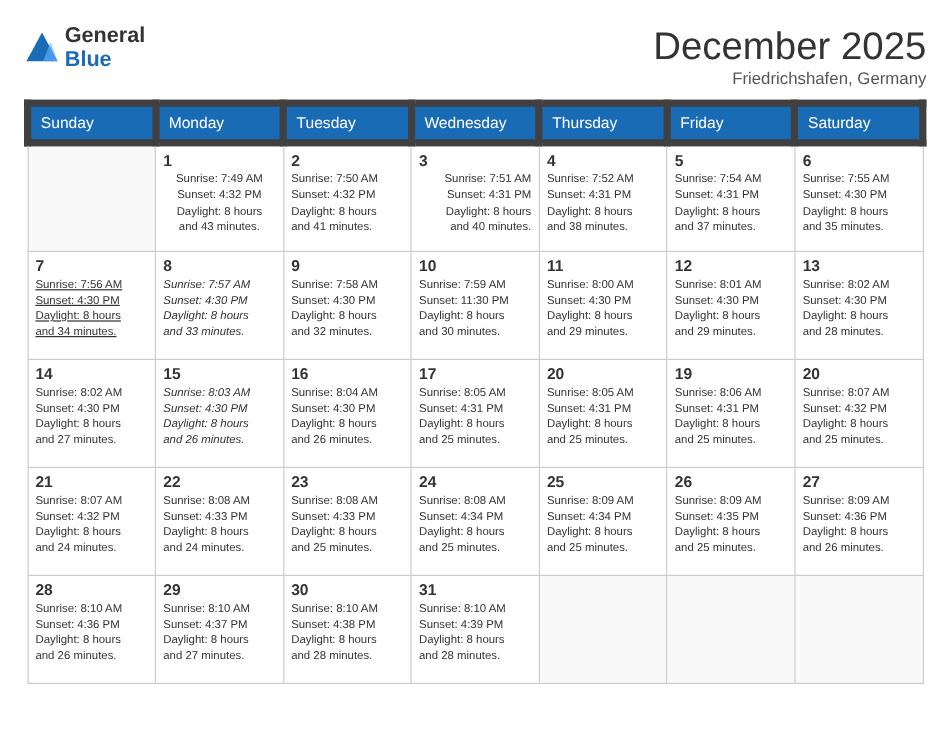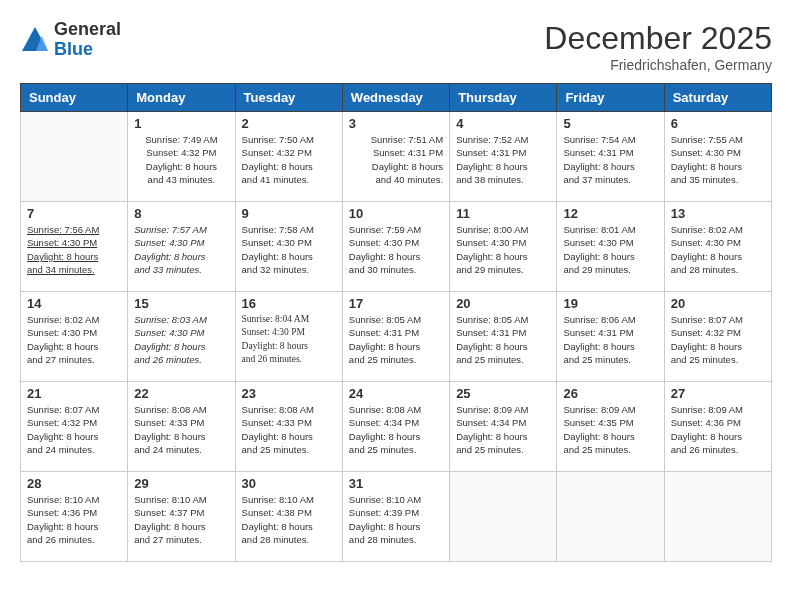--- a/index.html
+++ b/index.html
@@ -54,23 +54,23 @@
     }
     .calendar {
       width: 100%;
       border-collapse: collapse;
     }
     .calendar th {
       background-color: #1a6bb5;
       color: #fff;
       padding: 6px 8px;
       font-size: 13px;
-      font-weight: bold;
+      font-weight: normal;
       text-align: left;
-      border: 1px solid #404040;
+      border: 6px solid #404040;
     }
     .calendar td {
       border: 1px solid #ccc;
       vertical-align: top;
       padding: 4px 6px;
       width: calc(100% / 7);
       height: 90px;
       font-size: 10px;
       color: #333;
     }
@@ -185,21 +185,21 @@
         <td>
           <span class="day-num">9</span>
           <div class="day-info" style="white-space: pre-line;">Sunrise: 7:58 AM
 Sunset: 4:30 PM
 Daylight: 8 hours
 and 32 minutes.</div>
         </td>
         <td>
           <span class="day-num">10</span>
           <div class="day-info" style="white-space: pre-line;">Sunrise: 7:59 AM
-Sunset: 4:30 PM
+Sunset: 11:30 PM
 Daylight: 8 hours
 and 30 minutes.</div>
         </td>
         <td>
           <span class="day-num">11</span>
           <div class="day-info" style="white-space: pre-line;">Sunrise: 8:00 AM
 Sunset: 4:30 PM
 Daylight: 8 hours
 and 29 minutes.</div>
         </td>
@@ -228,21 +228,21 @@
         </td>
         <td>
           <span class="day-num">15</span>
           <div class="day-info" style="white-space: pre-line; font-style: italic;">Sunrise: 8:03 AM
 Sunset: 4:30 PM
 Daylight: 8 hours
 and 26 minutes.</div>
         </td>
         <td>
           <span class="day-num">16</span>
-          <div class="day-info" style="white-space: pre-line; font-family: Liberation Serif, serif;">Sunrise: 8:04 AM
+          <div class="day-info" style="white-space: pre-line;">Sunrise: 8:04 AM
 Sunset: 4:30 PM
 Daylight: 8 hours
 and 26 minutes.</div>
         </td>
         <td>
           <span class="day-num">17</span>
           <div class="day-info" style="white-space: pre-line;">Sunrise: 8:05 AM
 Sunset: 4:31 PM
 Daylight: 8 hours
 and 25 minutes.</div>

